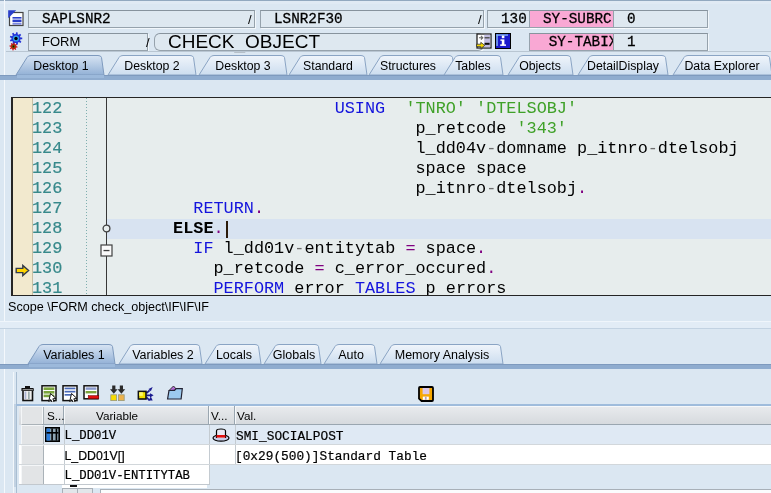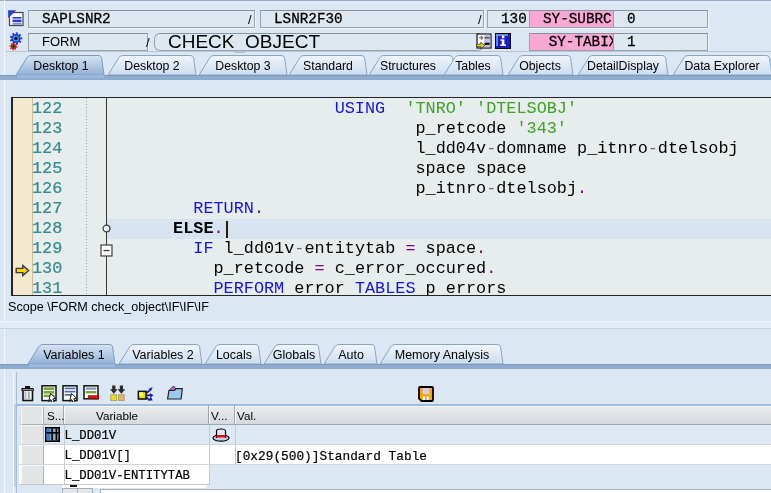--- a/index.html
+++ b/index.html
@@ -304,22 +304,23 @@
     <rect x="6.3" y="1.5" width="1.6" height="12" fill="#000"></rect>
     <rect x="10.6" y="1.5" width="1.6" height="12" fill="#000"></rect>
   </svg>
   <svg class="abs" style="left:196px;top:24px" width="18" height="14" viewBox="0 0 18 14">
     <ellipse cx="9" cy="10" rx="8" ry="3.2" fill="#C8CCE8" stroke="#000" stroke-width="1.2"></ellipse>
     <path d="M4.5 10 V3 q0-2 4.5-2 t4.5 2 v7" fill="#E8E8F4" stroke="#000" stroke-width="1.2"></path>
     <rect x="4.5" y="7" width="9" height="2.6" fill="#E01010"></rect>
   </svg>
 
   <div class="abs" style="left:48.5px;top:25px;font-family:'Liberation Mono',monospace;font-weight:normal;-webkit-text-stroke:0.2px #000;font-size:12.3px;">L_DD01V</div>
-  <div class="abs" style="left:48.5px;top:45px;font-family:Liberation Mono, monospace;font-weight:normal;-webkit-text-stroke:0.2px #000;font-size:12.3px;">L_DD01V[]</div>
+  <div class="abs" style="left:48.5px;top:45px;font-family:Liberation Sans, sans-serif;font-weight:normal;-webkit-text-stroke:0.2px #000;font-size:12.3px;">L_DD01V[]</div>
   <div class="abs" style="left:48.5px;top:65px;font-family:'Liberation Mono',monospace;font-weight:normal;-webkit-text-stroke:0.2px #000;font-size:12.3px;">L_DD01V-ENTITYTAB</div>
+  <div class="abs" style="left:220px;top:25px;font-family:'Liberation Mono',monospace;font-weight:normal;-webkit-text-stroke:0.2px #000;font-size:12.8px;">SMI_SOCIALPOST</div>
   <div class="abs" style="left:219px;top:45px;font-family:'Liberation Mono',monospace;font-weight:normal;-webkit-text-stroke:0.2px #000;font-size:12.8px;">[0x29(500)]Standard Table</div>
 
   <div class="abs" style="left:194px;top:61px;width:563px;height:20px;background:#DBE7F2;"></div>
 </div>
 
 <div class="abs" style="left:62px;top:485px;width:145px;height:3px;background:#FFF;"></div>
 <div class="abs" style="left:70px;top:485px;width:7px;height:2px;background:#111;"></div>
 <div class="abs" style="left:62px;top:488px;width:14px;height:5px;background:#E2E6EA;border:1px solid #A8B0B8;"></div>
 <div class="abs" style="left:77px;top:488px;width:14px;height:5px;background:#E2E6EA;border:1px solid #A8B0B8;"></div>
 <div class="abs" style="left:100px;top:489px;width:671px;height:4px;background:#FBFCFD;border:1px solid #A8B0B8;border-bottom:none;"></div>

